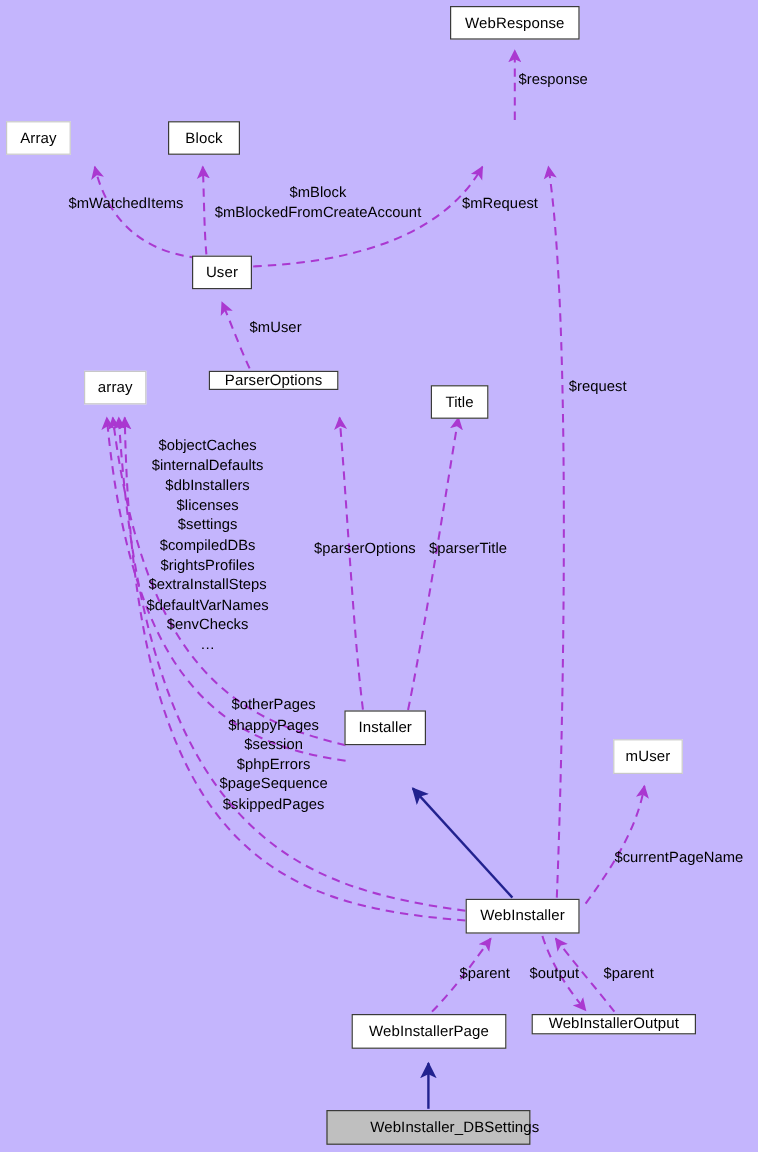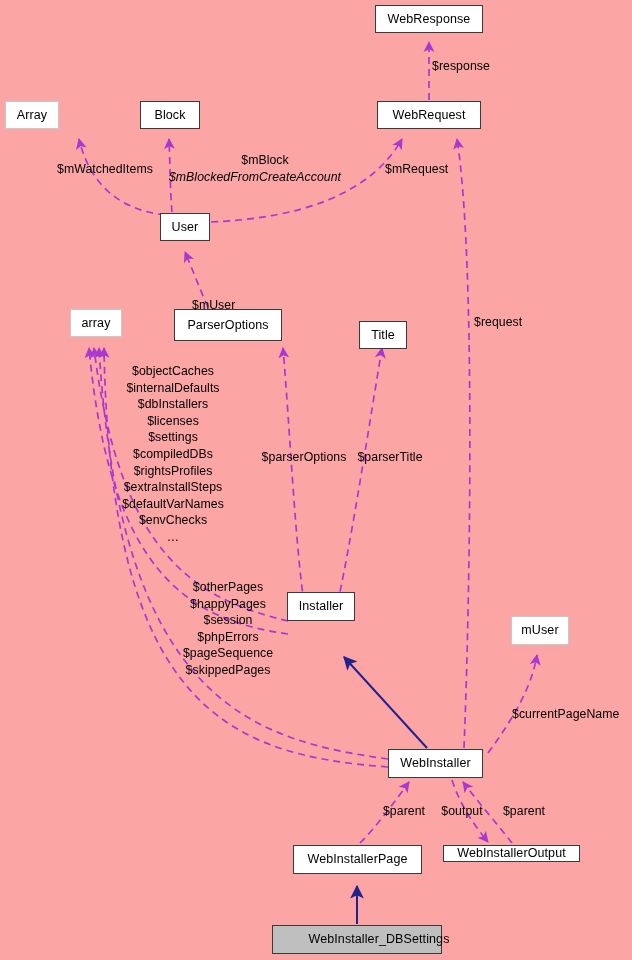--- a/index.html
+++ b/index.html
@@ -7,21 +7,21 @@
     padding: 0;
     background: #ffffff;
   }
   body {
     font-family: "Liberation Sans", sans-serif;
   }
   #diagram-root {
     position: relative;
     width: 632px;
     height: 960px;
-    background: #fca5a5;
+    background: #c4b5fd;
     overflow: hidden;
   }
   #edge-layer {
     position: absolute;
     left: 0;
     top: 0;
     width: 632px;
     height: 960px;
   }
   .node {
@@ -126,33 +126,30 @@
   </div>
 
   <div class="node faint" style="left:5px;top:101px;width:54px;height:28px;">
     <span>Array</span>
   </div>
 
   <div class="node solid" style="left:140px;top:101px;width:60px;height:28px;">
     <span>Block</span>
   </div>
 
-  <div class="node solid" style="left:377px;top:101px;width:104px;height:28px;">
-    <span>WebRequest</span>
-  </div>
 
   <div class="node solid" style="left:160px;top:213px;width:50px;height:28px;">
     <span>User</span>
   </div>
 
   <div class="node faint" style="left:70px;top:309px;width:52px;height:28px;">
     <span>array</span>
   </div>
 
-  <div class="node solid" style="left:174px;top:309px;width:108px;height:32px;">
+  <div class="node solid" style="left:174px;top:309px;width:108px;height:16px;">
     <span>ParserOptions</span>
   </div>
 
   <div class="node solid" style="left:359px;top:309px;width:48px;height:28px;margin-top:12px;">
     <span>Title</span>
   </div>
 
   <div class="node solid" style="left:287px;top:592px;width:68px;height:29px;">
     <span>Installer</span>
   </div>
@@ -176,25 +173,25 @@
   <div class="node current" style="left:272px;top:925px;width:170px;height:29px;">
     <span>WebInstaller_DBSettings</span>
   </div>
 
   <div class="edge-label left" style="left:432px;top:58px;">$response</div>
 
   <div class="edge-label left" style="left:57px;top:161px;">$mWatchedItems</div>
 
   <div class="edge-label center" style="left:265px;top:152px;">$mBlock</div>
 
-  <div class="edge-label center" style="left:255px;top:169px;font-style:italic;">$mBlockedFromCreateAccount</div>
+  <div class="edge-label center" style="left:265px;top:169px;">$mBlockedFromCreateAccount</div>
 
   <div class="edge-label left" style="left:385px;top:161px;">$mRequest</div>
 
-  <div class="edge-label left" style="left:192px;top:265px;margin-top:32px;">$mUser</div>
+  <div class="edge-label left" style="left:208px;top:265px;">$mUser</div>
 
   <div class="edge-label left" style="left:474px;top:314px;">$request</div>
 
   <div class="edge-label center" style="left:304px;top:449px;">$parserOptions</div>
 
   <div class="edge-label center" style="left:390px;top:449px;">$parserTitle</div>
 
   <div class="edge-label left" style="left:512px;top:706px;">$currentPageName</div>
 
   <div class="edge-label center" style="left:404px;top:803px;">$parent</div>

